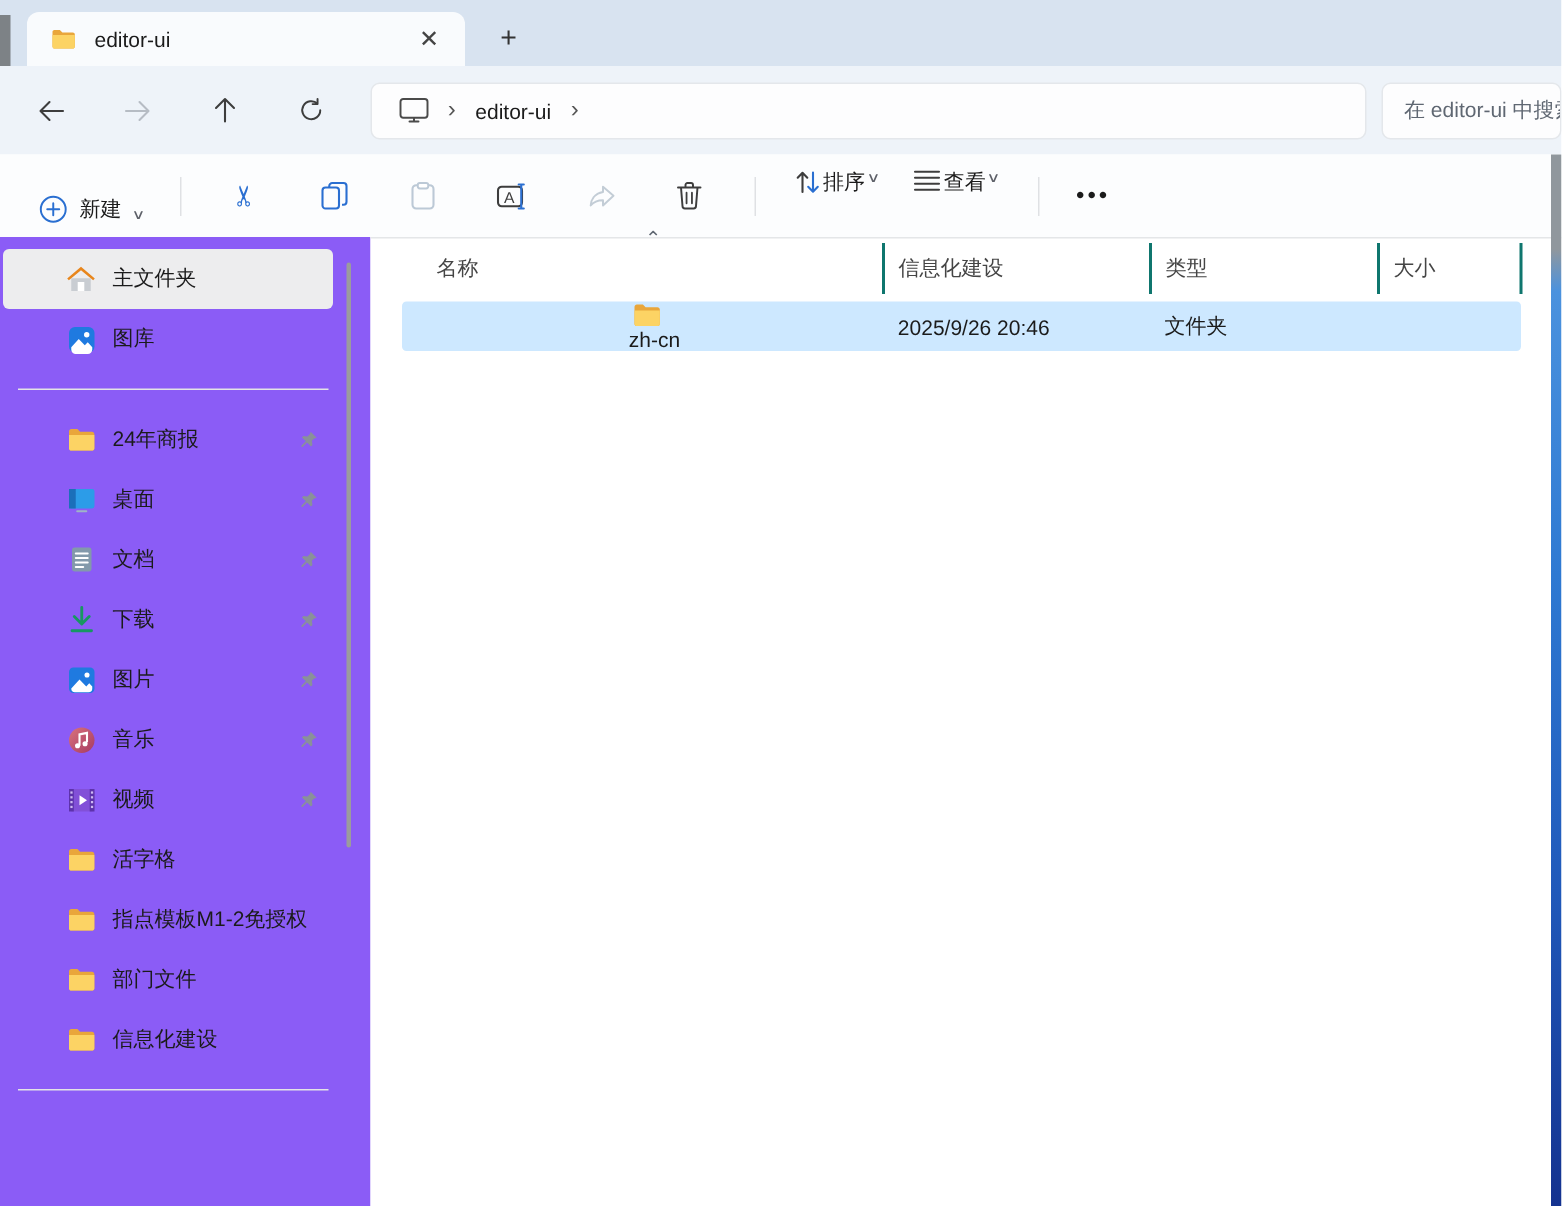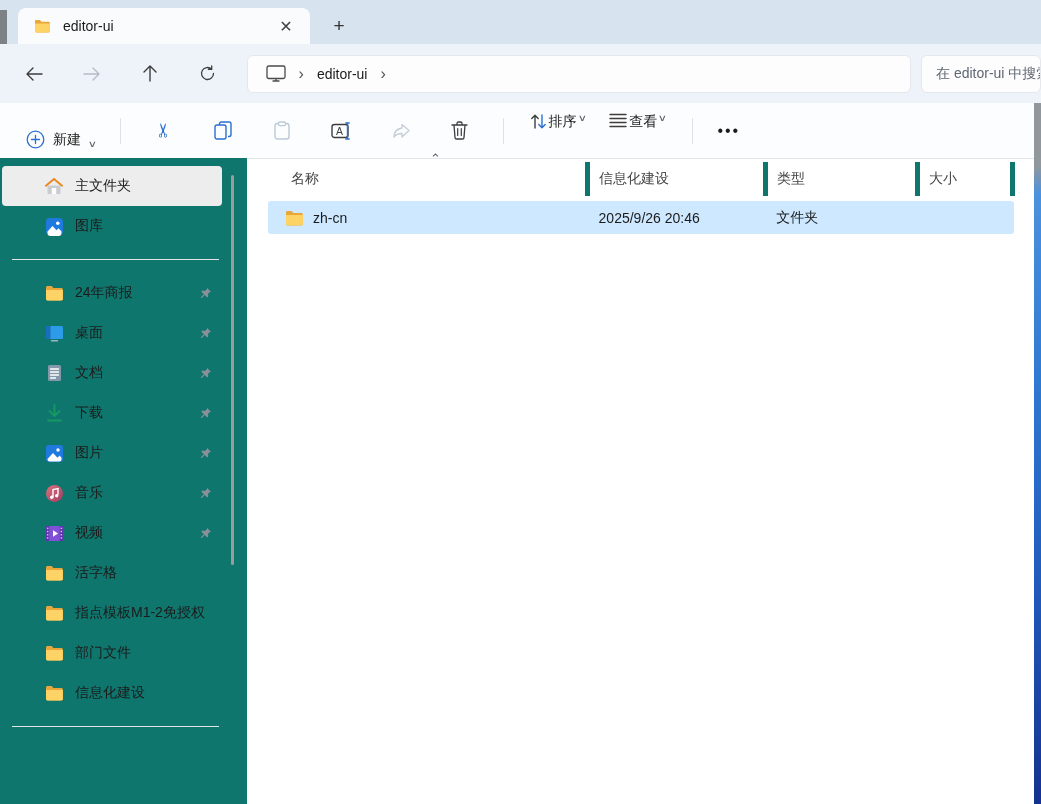--- a/index.html
+++ b/index.html
@@ -38,41 +38,41 @@
   .tb-sep { width:1px; height:26px; background:#dfe1e4; margin:0 14px; }
   .tb-btn { width:59px; height:36px; display:flex; align-items:center; justify-content:center; }
   .tb-group { display:flex; align-items:flex-start; gap:2px; padding:0 12px; height:36px; }
   .chev { font-size:9px; color:#5d6068; transform:scaleX(1.4); }
   .tb-more { width:44px; text-align:center; font-size:16px; letter-spacing:2px; color:#1b1b1b; }
   .scissors { color:#2a6fd1; font-size:19px; display:inline-block; transform:rotate(-90deg); }
 
   
   .main { display:flex; height:646px; position:relative; }
 
-  .sidebar { position:relative; width:247px; background:#0f766e; padding-top:8px; flex:none; }
+  .sidebar { position:relative; width:247px; background:#8b5cf6; padding-top:8px; flex:none; }
   .side-item { position:relative; height:40px; display:flex; align-items:center;
     margin:0 25px 0 2px; border-radius:4px; }
   .side-item.selected { background:#ededee; }
   .side-icon { width:20px; height:20px; margin-left:42px; flex:none; display:flex; align-items:center; justify-content:center; }
   .side-label { margin-left:11px; white-space:nowrap; }
   .side-pin { margin-left:auto; margin-right:10px; flex:none; display:flex; }
   .side-sep { height:1px; background:#e4e4e6; margin:13px 28px 13px 12px; }
   .side-thumb { position:absolute; right:13px; top:17px; width:3px; height:390px; background:#9b9b9d; border-radius:2px; }
 
   .content { position:relative; flex:1; border-top:1px solid #e4e6e8; background:#fff; }
   .sort-caret { position:absolute; left:183px; top:-8px; color:#5f6772; font-size:13px; }
   .cols { display:flex; height:40px; align-items:center; color:#454545; }
-  .col { border-right:5px solid #0f766e; height:34px; display:flex; align-items:center; padding-left:9px; }
+  .col { border-right:2px solid #0f766e; height:34px; display:flex; align-items:center; padding-left:9px; }
   .col.first { padding-left:44px; }
   .rows { padding-top:2px; }
   .row { display:flex; align-items:center; height:33px; margin-left:21px; width:746px;
     background:#cde8ff; border-radius:3px; }
   .cell { display:flex; align-items:center; overflow:hidden; white-space:nowrap; }
   .cell .fname { margin-left:9px; }
-  .cell.first { padding-left:17px; }
+  .cell.first { padding-left:6px;flex-direction:column; }
 
   .wallpaper { position:absolute; right:0; top:103px; width:7px; height:701px;
     background:linear-gradient(180deg,#90979d 0%,#90979d 9%,#4b92de 13%,#2e79d2 40%,#2059ba 70%,#14328f 100%); }
 
   svg { display:block; }
 </style>
 </head>
 <body>
 
 <div class="app">

